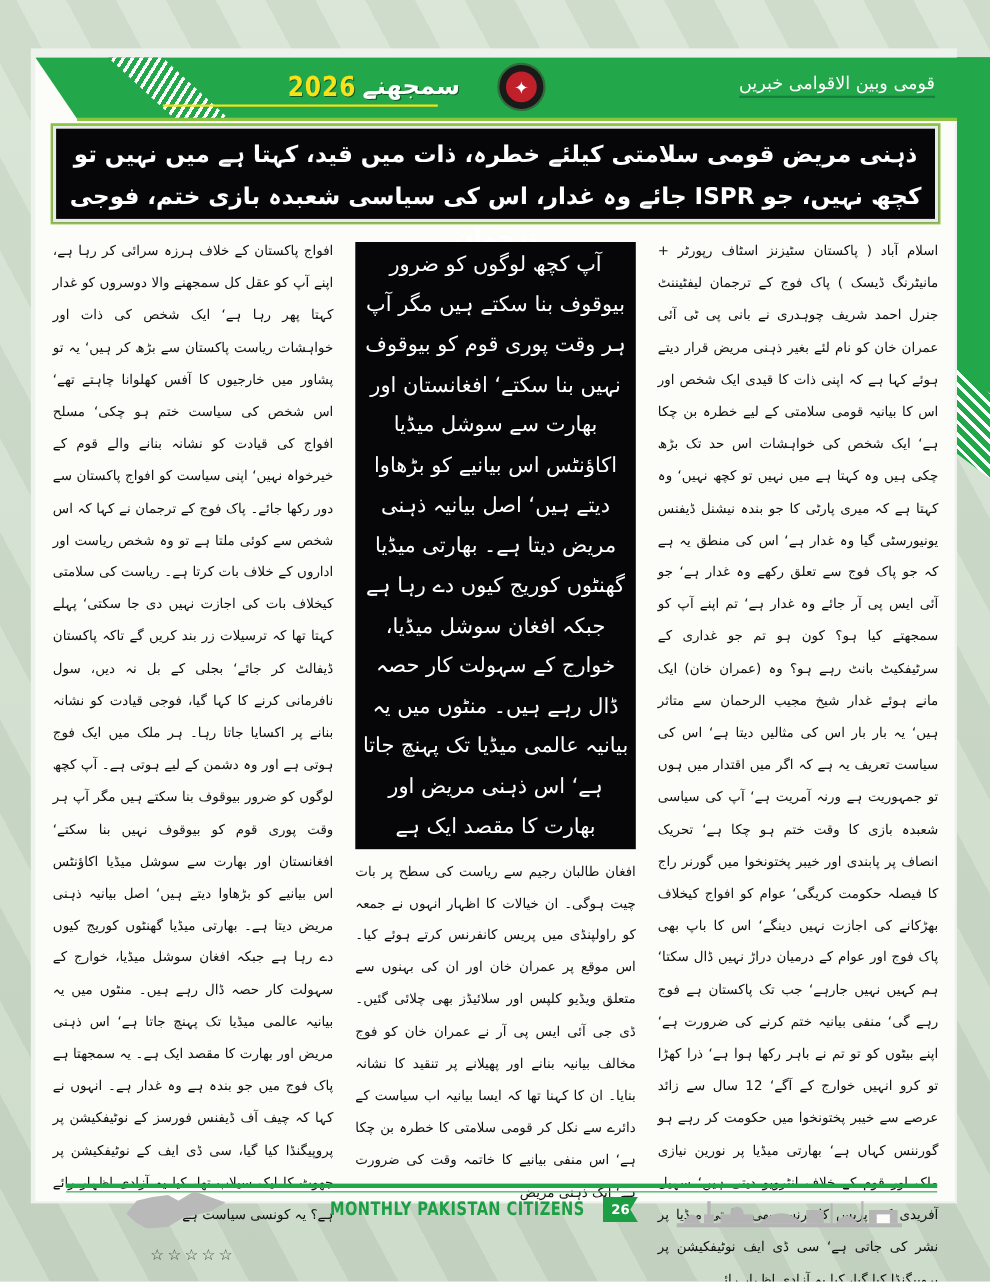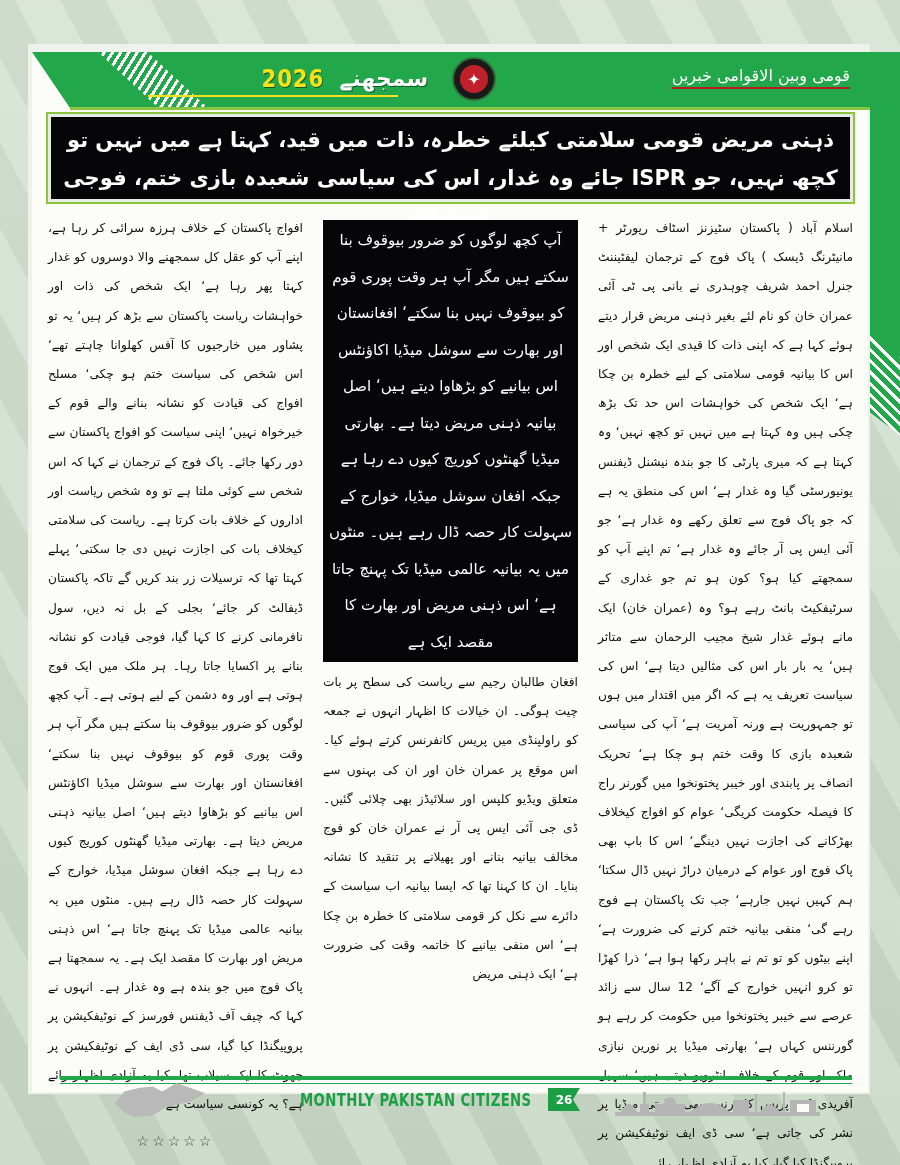--- a/index.html
+++ b/index.html
@@ -42,21 +42,21 @@
     clip-path: polygon(0 0, 45% 0, 100% 100%, 55% 100%);
   }
   .header-underline {
     position: absolute; left: 70px; top: 107px; width: 800px; height: 3px; background: #8bc540;
   }
   .header-yellow {
     position: absolute; left: 148px; top: 95px; width: 250px; height: 2px; background: #f5e21b;
   }
   .date-block {
     position: absolute; left: 256px; top: 60px; height: 36px;
-    display: flex; align-items: center; gap: 10px; direction: ltr; justify-content: space-between;
+    display: flex; align-items: center; gap: 0; direction: ltr; justify-content: space-between;
   }
   .date-year {
     font-family: "DejaVu Sans", sans-serif; font-weight: bold; font-size: 25px;
     color: #f5e21b; letter-spacing: 1px; transform: scaleX(0.85);
     text-shadow: 1px 1px 0 #0b5a22;
   }
   .date-month {
     font-family: "DejaVu Sans", sans-serif; font-weight: bold; font-size: 22px; color: #ffffff;
     text-shadow: 1px 1px 0 #0b5a22;
   }
@@ -65,41 +65,41 @@
     background: #1a1a1a; border: 2px solid #2f6d3a; box-sizing: border-box;
     display: flex; align-items: center; justify-content: center;
   }
   .logo-inner {
     width: 28px; height: 28px; border-radius: 50%; background: #c0202a;
     display: flex; align-items: center; justify-content: center; color: #fff; font-size: 16px;
   }
   .section-title {
     position: absolute; right: 50px; top: 66px; direction: rtl;
     font-family: "DejaVu Sans", sans-serif; font-size: 16px; color: #ffffff;
-    border-bottom: 2px solid #b91c1c; padding-bottom: 2px;
+    border-bottom: 2px solid #15803d; padding-bottom: 2px;
   }
   .headline {
     position: absolute; left: 48px; top: 114px; width: 805px; height: 88px;
     background: #060608; border: 3px solid #e8ece6; box-sizing: border-box;
     color: #ffffff; direction: rtl; text-align: center;
     font-family: "DejaVu Sans", sans-serif; font-weight: bold; font-size: 21px; line-height: 38px;
     padding: 4px 4px; box-shadow: 0 0 0 2px #8bc540;
   }
   .columns {
     position: absolute; left: 48px; top: 214px; width: 805px; height: 850px;
     direction: rtl; display: flex; gap: 20px;
   }
   .col {
     width: 255px; direction: rtl; text-align: justify;
     font-family: "DejaVu Sans", sans-serif; font-size: 12.2px; line-height: 29.2px; color: #111;
   }
   .col p { margin: 0; }
   .pullquote {
     margin: 6px 0 6px 0; background: #060608; color: #ffffff; text-align: center;
-    font-size: 15px; line-height: 36.5px; padding: 2px 6px;
+    font-size: 19px; line-height: 36.5px; padding: 2px 6px;
   }
   .stars {
     text-align: center; letter-spacing: 3px; font-size: 14px; color: #444; margin-top: 8px;
   }
   .footer-rule {
     position: absolute; left: 60px; top: 1076px; width: 792px; height: 4px; background: #22a84a;
   }
   .footer-rule2 {
     position: absolute; left: 60px; top: 1083px; width: 792px; height: 1px; background: #22a84a;
   }

